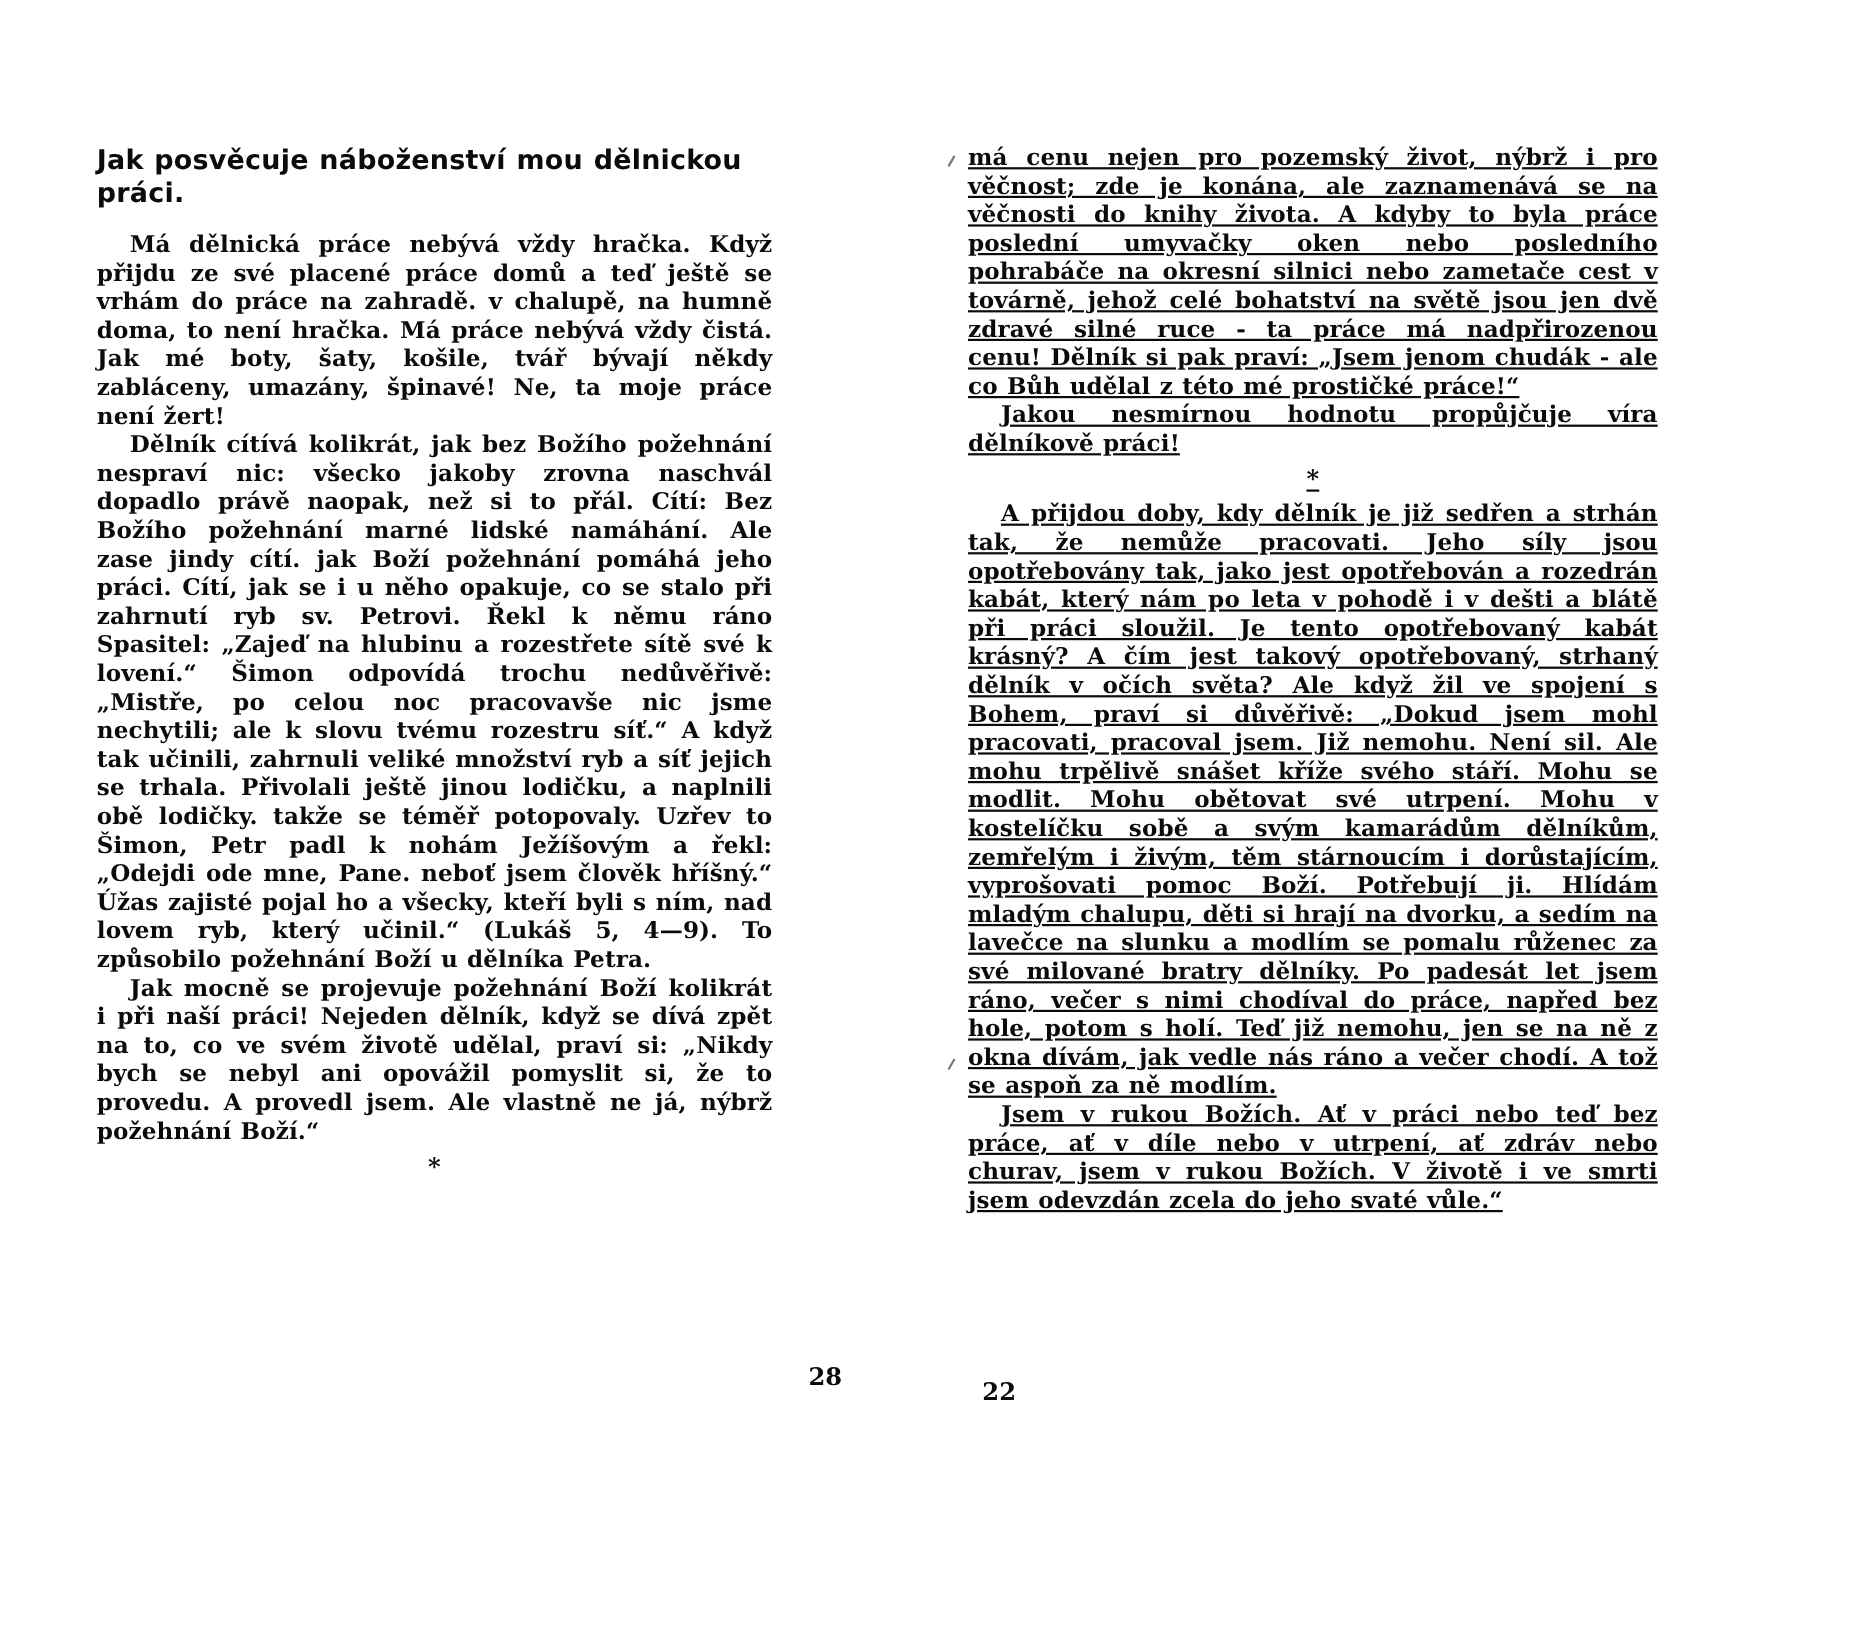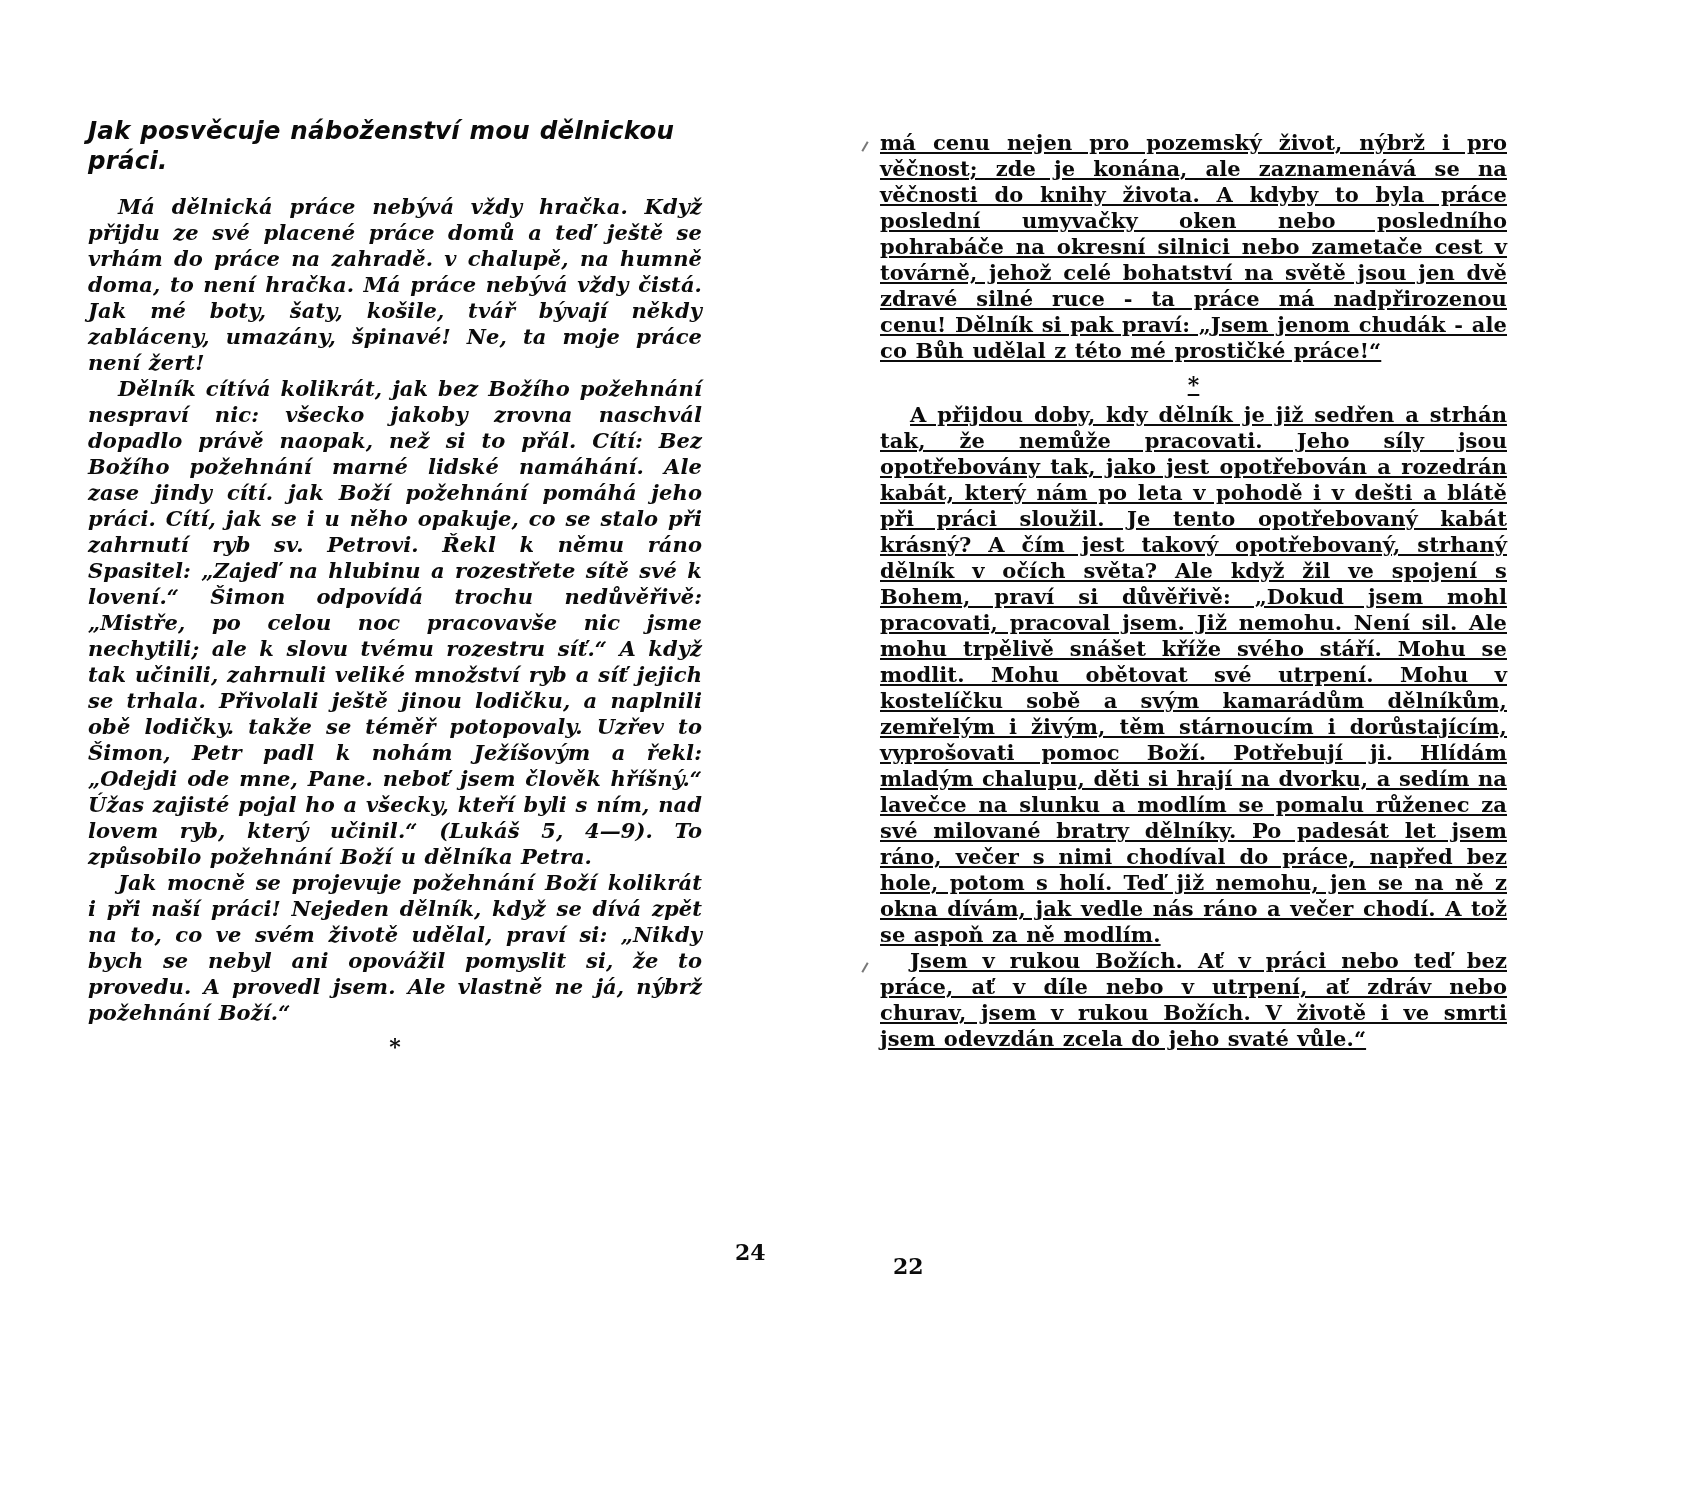--- a/index.html
+++ b/index.html
@@ -16,21 +16,21 @@
   }
   .col {
     position: absolute;
     text-align: justify;
     font-weight: 700;
     font-size: 21px;
     line-height: 26px;
     letter-spacing: 0.1px;
     word-spacing: 1px;
   }
-  .col-left  { left: 88px;  top: 116px; width: 614px; font-style: italic; }
+  .col-left  { left: 88px;  top: 131px; width: 614px; }
   .col-right { left: 880px; top: 130px; width: 627px; text-decoration: underline; }
   .heading {
     font-family: "DejaVu Sans", "Liberation Sans", sans-serif;
     font-weight: 700;
     font-size: 24.5px;
     line-height: 30px;
     letter-spacing: 0.2px;
     text-align: left;
     margin-bottom: 18px;
   }
@@ -69,22 +69,23 @@
 <div class="col col-left">
   <div class="heading">Jak posvěcuje náboženství mou dělnickou práci.</div>
   <p>Má dělnická práce nebývá vždy hračka. Když přijdu ze své placené práce domů a teď ještě se vrhám do práce na zahradě. v chalupě, na humně doma, to není hračka. Má práce nebývá vždy čistá. Jak mé boty, šaty, košile, tvář bývají někdy zabláceny, umazány, špinavé! Ne, ta moje práce není žert!</p>
   <p>Dělník cítívá kolikrát, jak bez Božího požehnání nespraví nic: všecko jakoby zrovna naschvál dopadlo právě naopak, než si to přál. Cítí: Bez Božího požehnání marné lidské namáhání. Ale zase jindy cítí. jak Boží požehnání pomáhá jeho práci. Cítí, jak se i u něho opakuje, co se stalo při zahrnutí ryb sv. Petrovi. Řekl k němu ráno Spasitel: „Zajeď na hlubinu a rozestřete sítě své k lovení.“ Šimon odpovídá trochu nedůvěřivě: „Mistře, po celou noc pracovavše nic jsme nechytili; ale k slovu tvému rozestru síť.“ A když tak učinili, zahrnuli veliké množství ryb a síť jejich se trhala. Přivolali ještě jinou lodičku, a naplnili obě lodičky. takže se téměř potopovaly. Uzřev to Šimon, Petr padl k nohám Ježíšovým a řekl: „Odejdi ode mne, Pane. neboť jsem člověk hříšný.“ Úžas zajisté pojal ho a všecky, kteří byli s ním, nad lovem ryb, který učinil.“ (Lukáš 5, 4—9). To způsobilo požehnání Boží u dělníka Petra.</p>
   <p>Jak mocně se projevuje požehnání Boží kolikrát i při naší práci! Nejeden dělník, když se dívá zpět na to, co ve svém životě udělal, praví si: „Nikdy bych se nebyl ani opovážil pomyslit si, že to provedu. A provedl jsem. Ale vlastně ne já, nýbrž požehnání Boží.“</p>
   <div class="star">*</div>
 </div>
 
 <div class="col col-right">
   <p class="noindent">má cenu nejen pro pozemský život, nýbrž i pro věčnost; zde je konána, ale zaznamenává se na věčnosti do knihy života. A kdyby to byla práce poslední umyvačky oken nebo posledního pohrabáče na okresní silnici nebo zametače cest v továrně, jehož celé bohatství na světě jsou jen dvě zdravé silné ruce - ta práce má nadpřirozenou cenu! Dělník si pak praví: „Jsem jenom chudák - ale co Bůh udělal z této mé prostičké práce!“</p>
+  <p>Jakou nesmírnou hodnotu propůjčuje víra dělníkově práci!</p>
   <div class="star">*</div>
   <p>A přijdou doby, kdy dělník je již sedřen a strhán tak, že nemůže pracovati. Jeho síly jsou opotřebovány tak, jako jest opotřebován a rozedrán kabát, který nám po leta v pohodě i v dešti a blátě při práci sloužil. Je tento opotřebovaný kabát krásný? A čím jest takový opotřebovaný, strhaný dělník v očích světa? Ale když žil ve spojení s Bohem, praví si důvěřivě: „Dokud jsem mohl pracovati, pracoval jsem. Již nemohu. Není sil. Ale mohu trpělivě snášet kříže svého stáří. Mohu se modlit. Mohu obětovat své utrpení. Mohu v kostelíčku sobě a svým kamarádům dělníkům, zemřelým i živým, těm stárnoucím i dorůstajícím, vyprošovati pomoc Boží. Potřebují ji. Hlídám mladým chalupu, děti si hrají na dvorku, a sedím na lavečce na slunku a modlím se pomalu růženec za své milované bratry dělníky. Po padesát let jsem ráno, večer s nimi chodíval do práce, napřed bez hole, potom s holí. Teď již nemohu, jen se na ně z okna dívám, jak vedle nás ráno a večer chodí. A tož se aspoň za ně modlím.</p>
   <p>Jsem v rukou Božích. Ať v práci nebo teď bez práce, ať v díle nebo v utrpení, ať zdráv nebo churav, jsem v rukou Božích. V životě i ve smrti jsem odevzdán zcela do jeho svaté vůle.“</p>
 </div>
 
-<div class="pagenum pagenum-left">24</div>
+<div class="pagenum pagenum-left">28</div>
 <div class="pagenum pagenum-right">22</div>
 
 <div class="scan-tick tick-1"></div>
 <div class="scan-tick tick-2"></div>
 
 </body></html>

